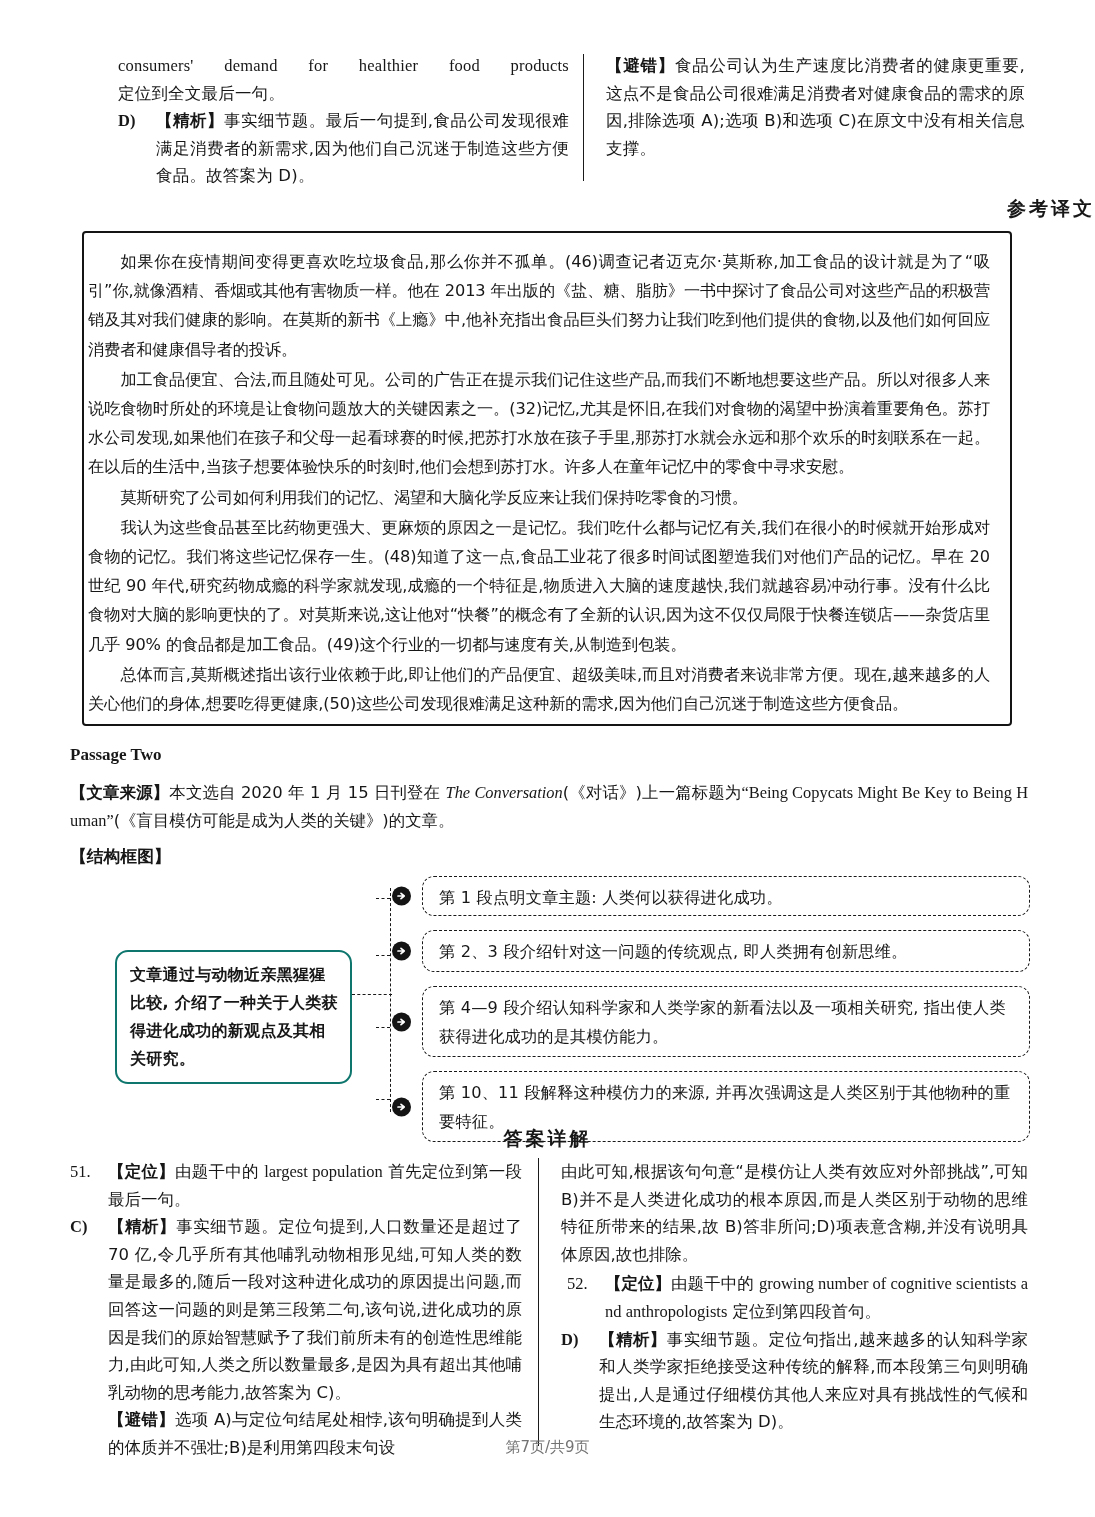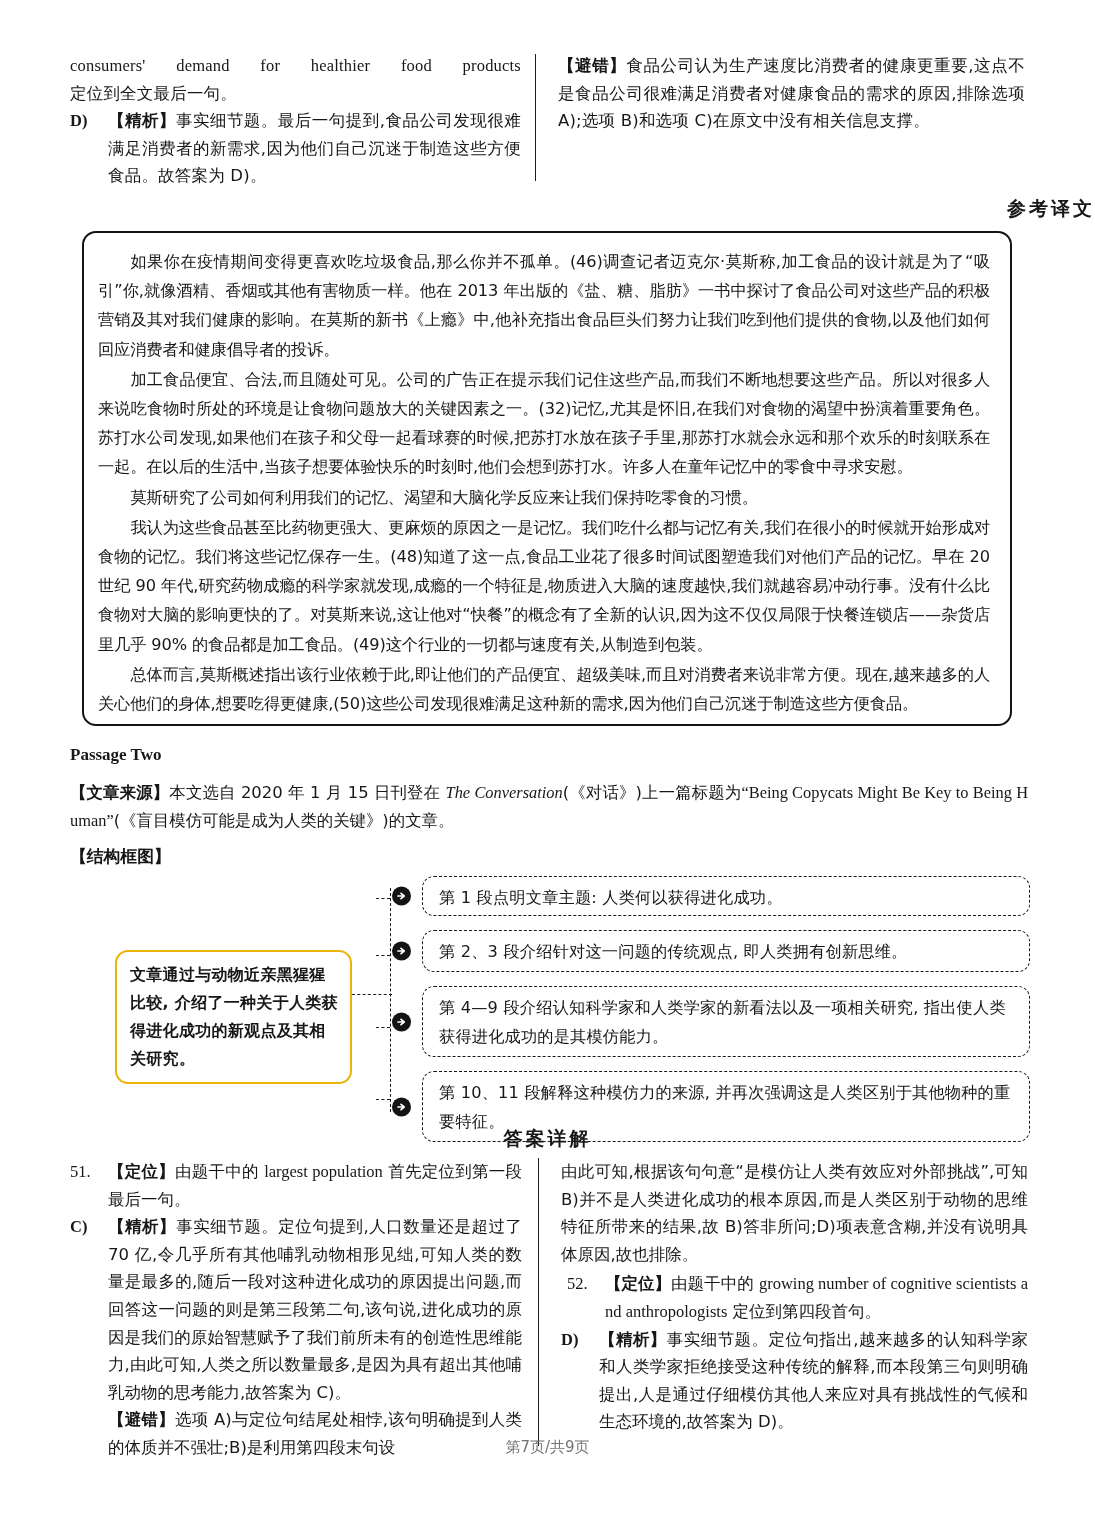--- a/index.html
+++ b/index.html
@@ -17,21 +17,21 @@
   
   .cn{font-family:"DejaVu Sans","Liberation Sans",sans-serif;}
   .bold{font-weight:bold;}
   .ital{font-style:italic;}
 
   
   .top-cols{
     position:absolute;left:70px;top:52px;width:955px;height:135px;
     display:flex;
   }
-  .top-left{width:465px;position:relative;padding-right:14px;box-sizing:border-box;}
+  .top-left{width:465px;position:relative;padding-right:14px;box-sizing:border-box;margin-left:48px;}
   .vrule{
     width:0;border-left:1.3px solid #1a1a1a;margin:2px 0 6px 0;
   }
   .top-right{flex:1;padding-left:22px;box-sizing:border-box;}
 
   .hang{
     position:relative;
     font-size:16.5px;line-height:27.5px;
     letter-spacing:0.2px;
     text-align:justify;
@@ -45,22 +45,22 @@
   
   .center-head{
     position:absolute;width:100%;text-align:center;
     font-weight:bold;font-size:19px;letter-spacing:3px;
     font-family:"DejaVu Sans","Liberation Sans",sans-serif;
   }
 
   
   .trans-box{
     position:absolute;left:82px;top:231px;width:930px;height:495px;
-    border:2.2px solid #141414;border-radius:14px;
-    box-sizing:border-box;padding:14px 20px 10px 14px;
+    border:2.2px solid #141414;border-radius:4px;
+    box-sizing:border-box;padding:14px 20px 10px 4px;
   }
   .trans-box p{
     margin:0 0 1px 0;
     text-indent:2em;
     font-size:16.2px;
     line-height:29.2px;
     text-align:justify;
     font-family:"DejaVu Sans","Liberation Sans",sans-serif;
     letter-spacing:-0.1px;
     word-break:break-all;
@@ -81,21 +81,21 @@
     position:absolute;left:70px;top:845px;font-weight:bold;font-size:16.8px;
     font-family:"DejaVu Sans","Liberation Sans",sans-serif;
   }
 
   
   .diagram{
     position:absolute;left:70px;top:876px;width:960px;height:262px;
   }
   .dia-left{
     position:absolute;left:45px;top:74px;width:237px;
-    border:2px solid #eab308;border-radius:13px;
+    border:2px solid #0f766e;border-radius:13px;
     box-sizing:border-box;padding:9px 12px 9px 13px;
     font-weight:bold;font-size:16px;line-height:28px;
     font-family:"DejaVu Sans","Liberation Sans",sans-serif;
     letter-spacing:0.3px;
   }
   .dia-right{
     position:absolute;left:352px;top:0;width:608px;
   }
   .dia-item{
     position:relative;

